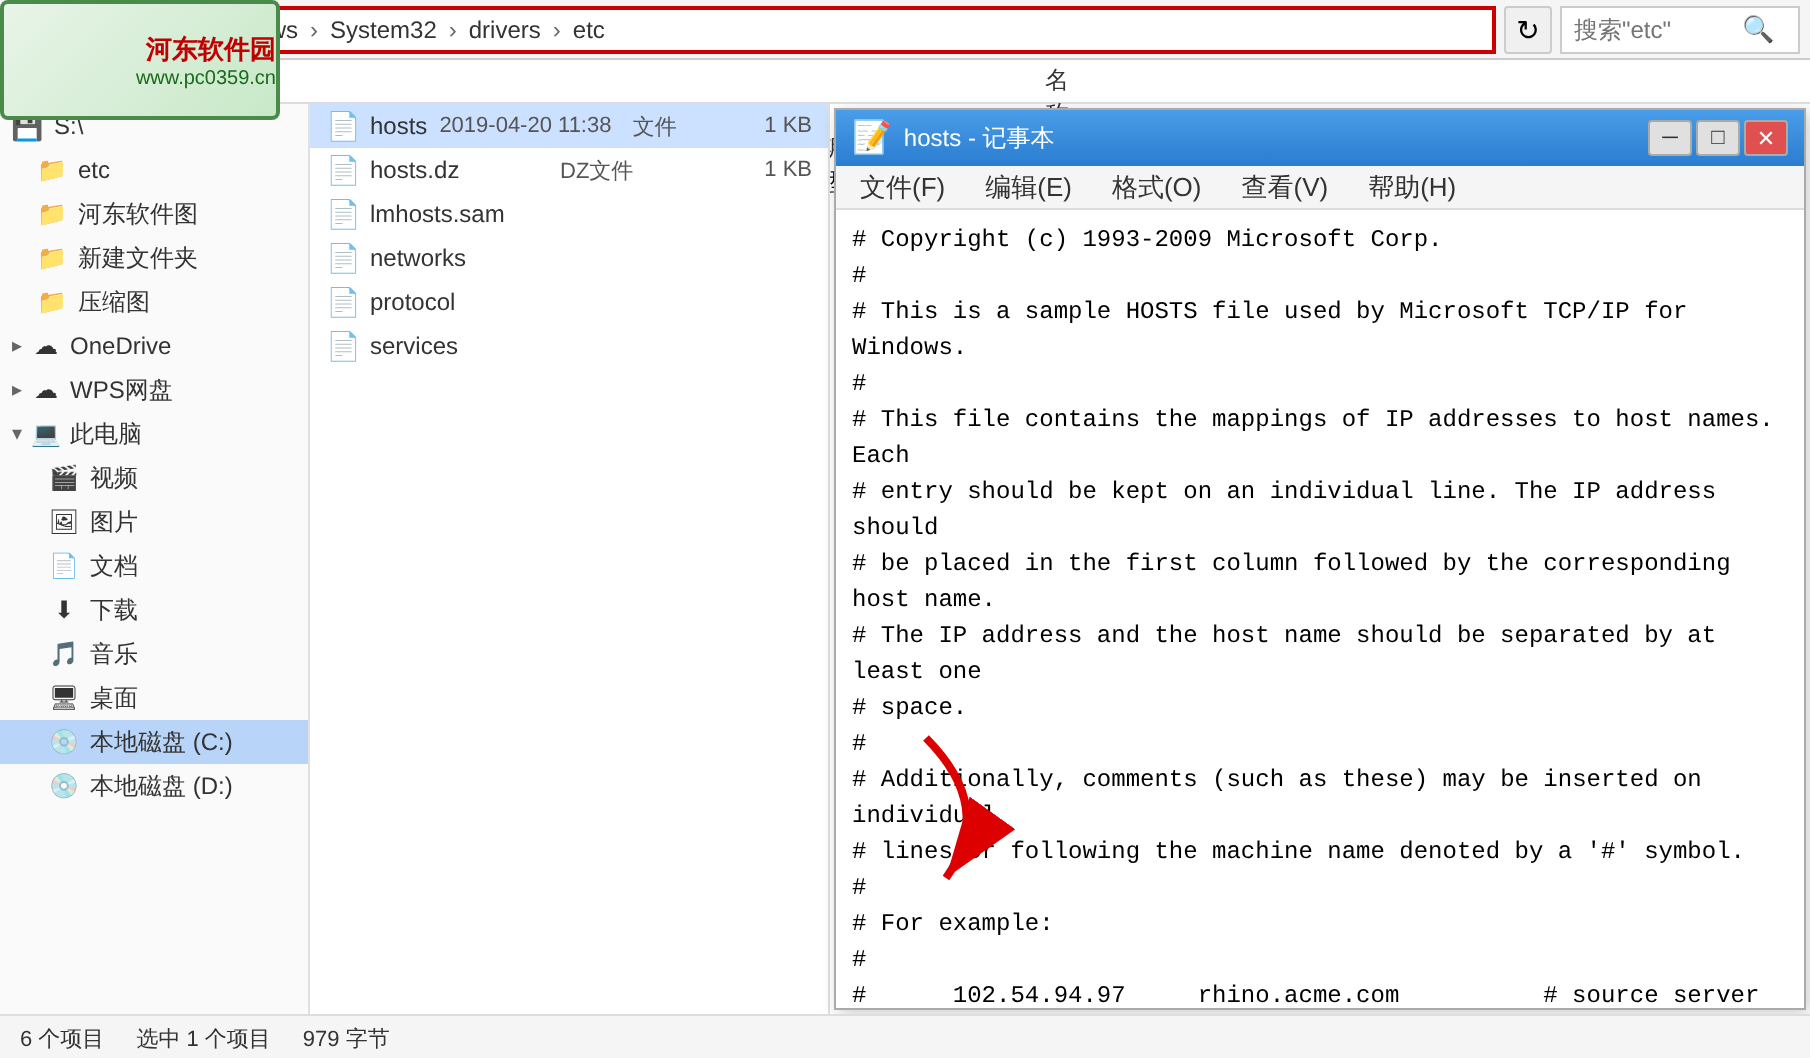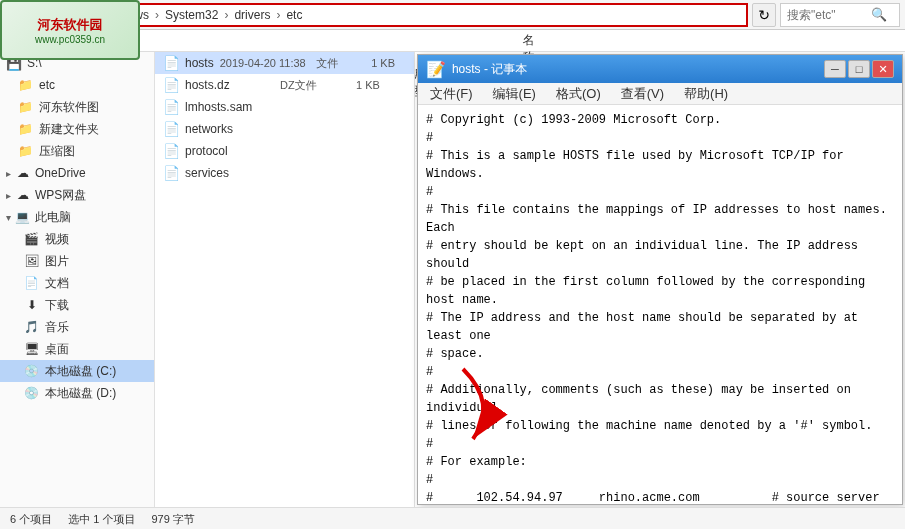--- a/index.html
+++ b/index.html
@@ -18,23 +18,23 @@
       position: absolute;
       top: 0; left: 0;
       width: 140px;
       height: 60px;
       background: linear-gradient(135deg, #e8f4e8 0%, #c8e8c8 100%);
       border: 2px solid #4a8a4a;
       border-radius: 4px;
       z-index: 100;
       display: flex;
       flex-direction: column;
-      align-items: center;
+      align-items: flex-end;
       justify-content: center;
-      padding: 12px;
+      padding: 0;
     }
     .watermark-title {
       color: #c00000;
       font-size: 13px;
       font-weight: bold;
     }
     .watermark-url {
       color: #1a6a1a;
       font-size: 10px;
     }
@@ -165,21 +165,21 @@
       font-size: 12px;
       color: #333;
       gap: 6px;
       height: 22px;
     }
     .file-item.selected { background: #cce0ff; }
     .file-icon { font-size: 14px; width: 16px; }
     .file-name { flex: 1; }
     .file-date { width: 130px; font-size: 11px; color: #555; }
     .file-type { width: 70px; font-size: 11px; color: #555; }
-    .file-size { width: 50px; font-size: 11px; color: #555; text-align: left; }
+    .file-size { width: 50px; font-size: 11px; color: #555; text-align: right; }
 
     
     .notepad {
       flex: 1;
       display: flex;
       flex-direction: column;
       background: #fff;
       border: 1px solid #aaa;
       margin: 2px;
       box-shadow: 2px 2px 8px rgba(0,0,0,0.2);

